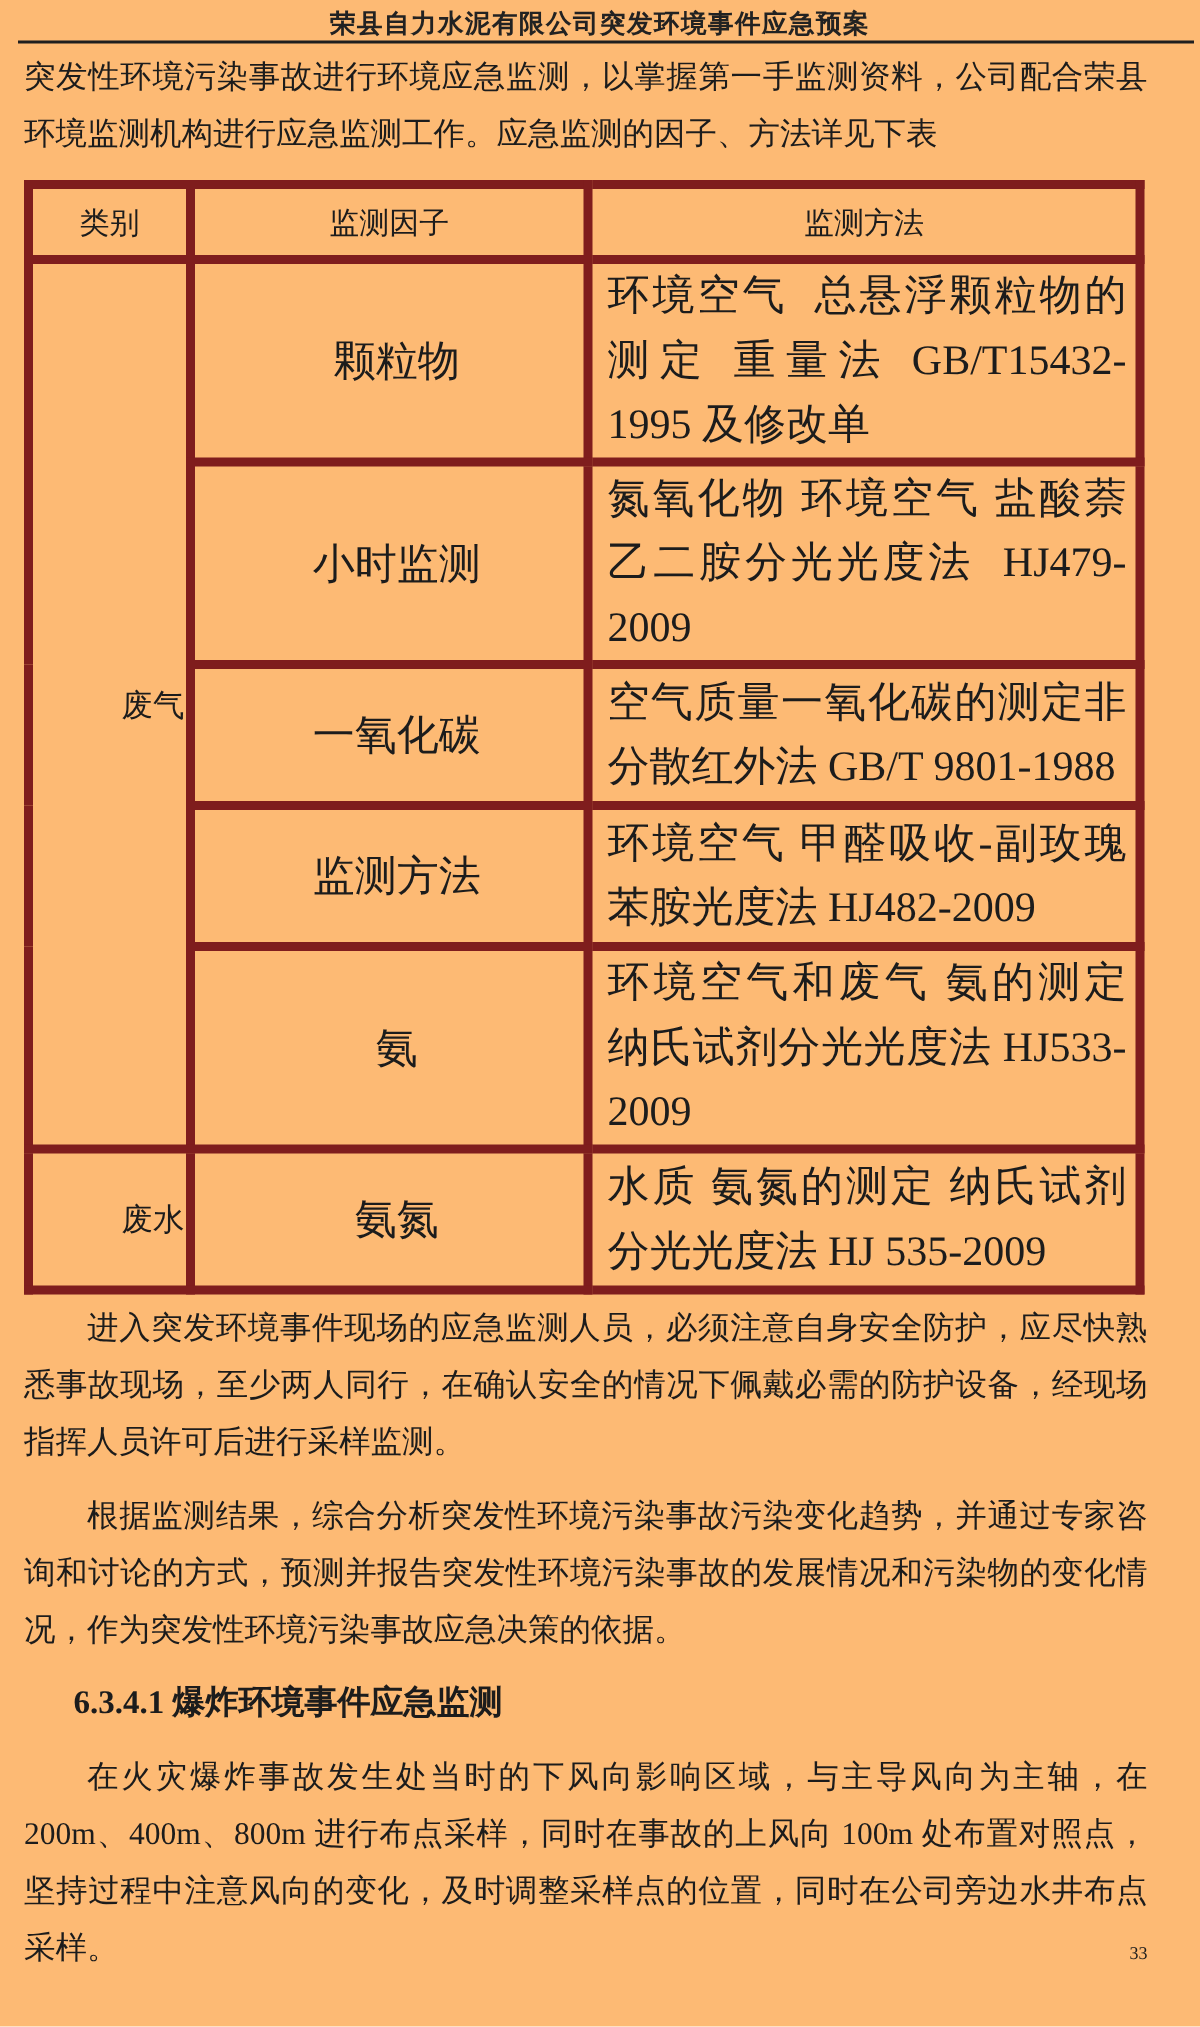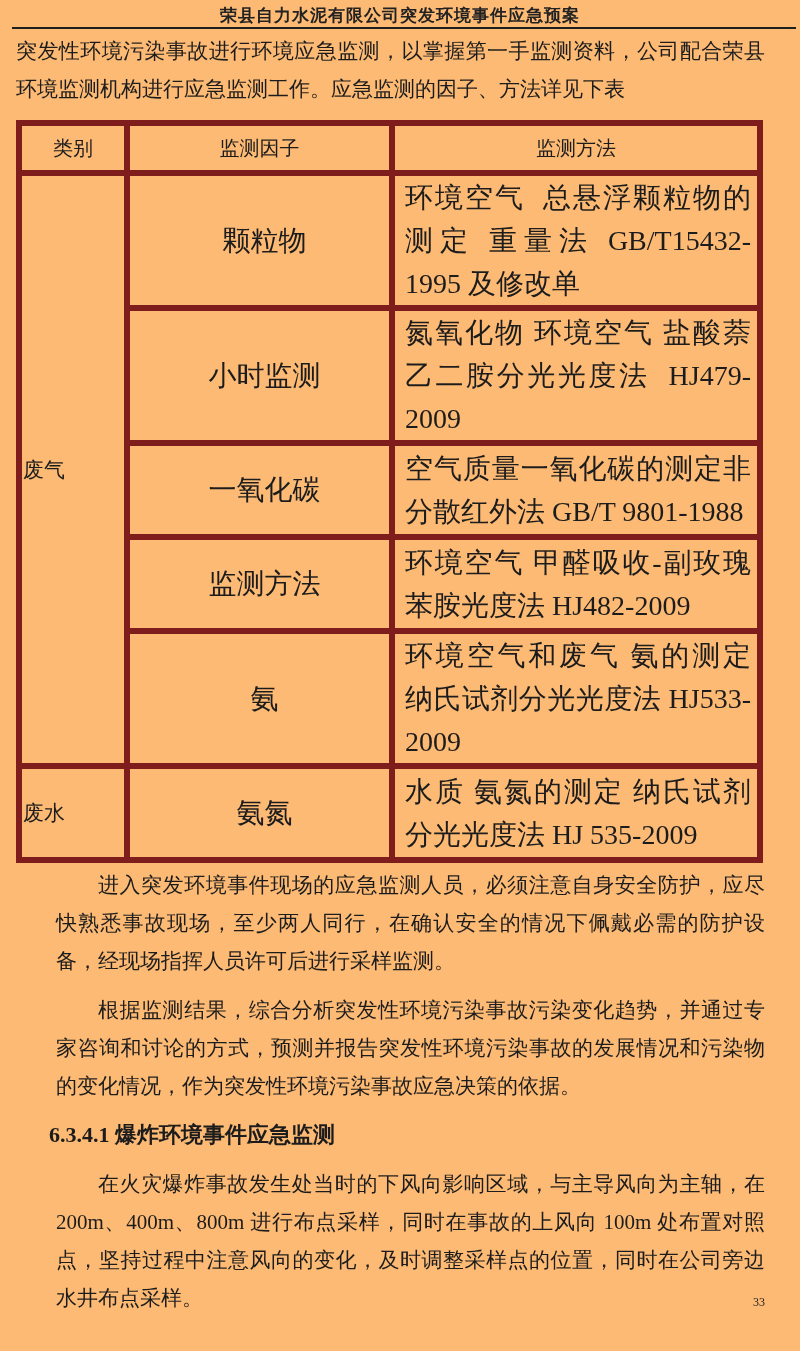--- a/index.html
+++ b/index.html
@@ -23,42 +23,42 @@
     height:2px;background:#1f1f1f;
   }
   .content{
     position:absolute;top:32px;left:16px;width:749px;
   }
   .para{
     font-size:21px;line-height:38px;
     text-align:justify;
     margin:0 0 11px;
   }
-  .para.indent{text-indent:2em;margin-left:40px;}
+  .para.indent{text-indent:2em;}
   .section-heading{
     font-size:22px;font-weight:bold;line-height:38px;
     margin:0 0 11px;padding-left:33px;
   }
   table.monitor{
     border-collapse:collapse;
     table-layout:fixed;
     width:741px;
     margin:12px 0 3px;
   }
   table.monitor th,table.monitor td{
     border:6px solid #7f1d1d;
     font-weight:normal;
     vertical-align:middle;
   }
   table.monitor th{
     height:42px;text-align:center;font-size:20px;
   }
   table.monitor td{height:86px;}
   td.cat{
-    text-align:left;font-size:21px;
+    text-align:right;font-size:21px;
   }
   td.factor{
     text-align:center;font-size:28px;padding-left:11px;
   }
   td.method{
     font-size:28px;line-height:43px;
     padding:0 6px 0 10px;
     text-align:justify;
     white-space:pre-wrap;
   }

